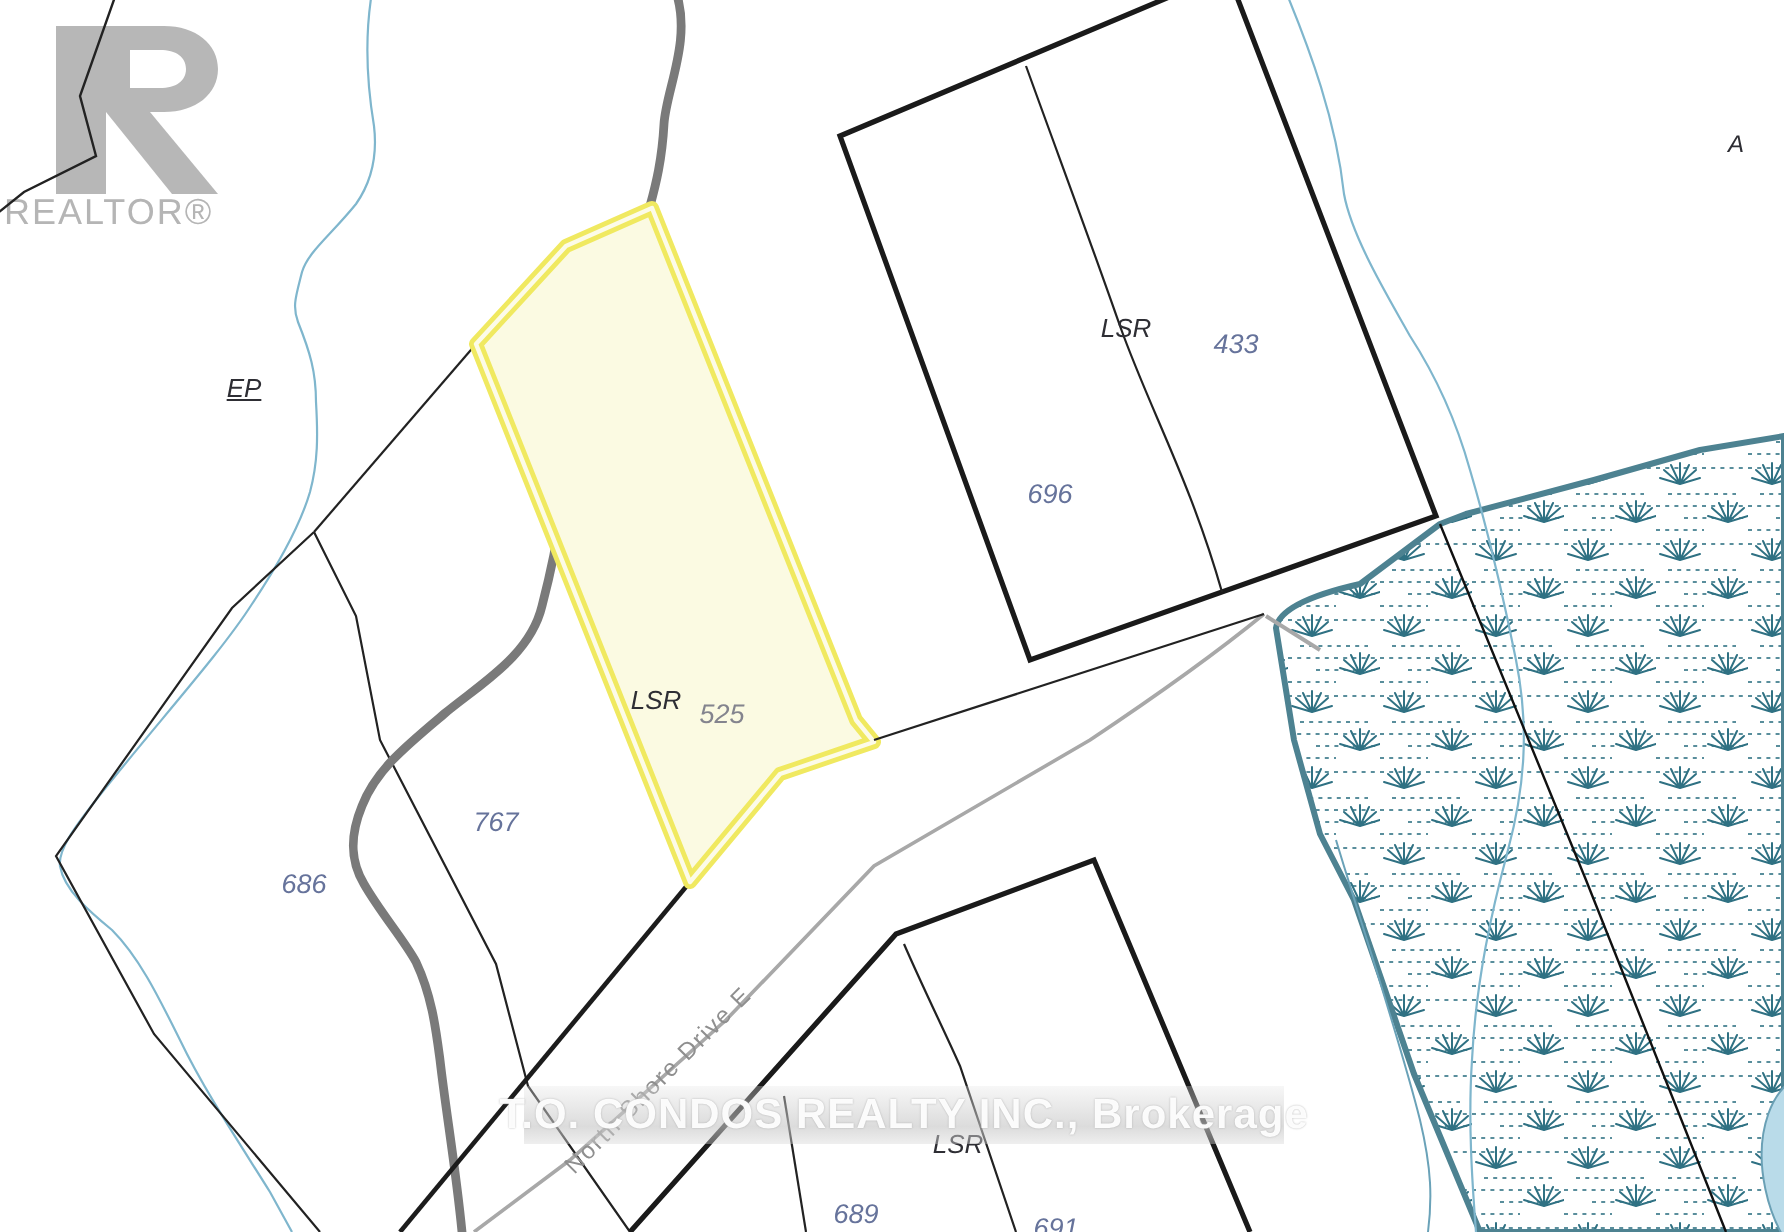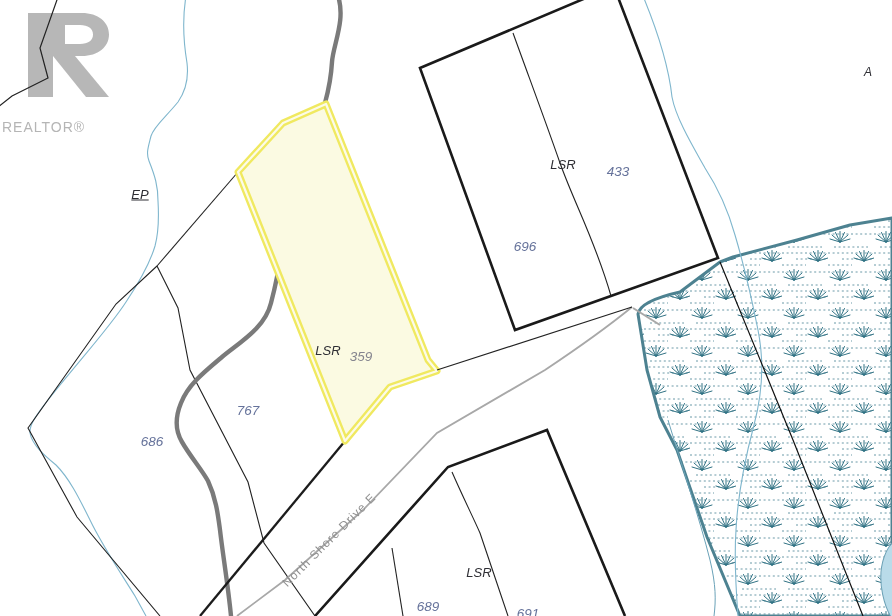--- a/index.html
+++ b/index.html
@@ -5,22 +5,22 @@
   html,body{margin:0;padding:0;background:#ffffff;}
   .stage{
     position:relative;width:892px;height:616px;overflow:hidden;background:#ffffff;
     font-family:"Liberation Sans", sans-serif;
   }
   .map-svg{position:absolute;left:0;top:0;z-index:1;}
   
   .logo{position:absolute;left:0;top:0;width:130px;z-index:0;}
   .logo-r{position:absolute;left:28px;top:13px;}
   .logo-text{
-    position:absolute;left:2px;top:96px;font-size:14px;letter-spacing:1px;
-    color:#b5b5b5;font-weight:400;white-space:nowrap;margin-top:23px;
+    position:absolute;left:2px;top:96px;font-size:18px;letter-spacing:1px;
+    color:#b5b5b5;font-weight:400;white-space:nowrap;
   }
   
   .lbl{
     position:absolute;z-index:2;transform:translate(-50%,-50%);
     font-style:italic;white-space:nowrap;line-height:1;
   }
   .zone{color:#2e2e34;font-size:13px;font-weight:500;}
   .pnum{color:#66739b;font-size:13.5px;}
   .pnum-gray{color:#84848e;font-size:13.5px;}
   .roadlbl{
@@ -107,33 +107,34 @@
 
     <polygon points="420,68 600,-8 616,-8 718,258 515,330" fill="none" stroke="#1a1a1a" stroke-width="2.6" stroke-linejoin="miter"></polygon>
     <path d="M513,33 C530,80 545,120 560,163 C575,205 595,240 611,296" fill="none" stroke="#222" stroke-width="1.1"></path>
     <path d="M720,262 L793,440 L863,616" fill="none" stroke="#111" stroke-width="1.2"></path>
 
     <path d="M315,616 L448,467 L547,430 L625,616" fill="none" stroke="#1a1a1a" stroke-width="2.6"></path>
     <path d="M452,472 C462,495 472,515 480,533 L508,616" fill="none" stroke="#222" stroke-width="1.1"></path>
     <path d="M392,548 L403,616" fill="none" stroke="#222" stroke-width="1.1"></path>
   </svg>
 
-  <div class="lbl zone" style="left:140px;top:194px;text-decoration:underline;">EP</div>
+  <div class="lbl zone" style="left:122px;top:194px;text-decoration:underline;">EP</div>
   <div class="lbl zone" style="left:868px;top:72px;font-size:12px;">A</div>
 
   <div class="lbl zone" style="left:328px;top:350px;">LSR</div>
-  <div class="lbl pnum-gray" style="left:361px;top:357px;">359</div>
+  <div class="lbl pnum-gray" style="left:361px;top:357px;">525</div>
 
   <div class="lbl zone" style="left:563px;top:164px;">LSR</div>
   <div class="lbl pnum" style="left:618px;top:172px;">433</div>
   <div class="lbl pnum" style="left:525px;top:216px;margin-top:31px;">696</div>
 
   <div class="lbl pnum" style="left:248px;top:411px;">767</div>
   <div class="lbl pnum" style="left:152px;top:442px;">686</div>
 
   <div class="lbl zone" style="left:479px;top:572px;">LSR</div>
   <div class="lbl pnum" style="left:528px;top:614px;">691</div>
   <div class="lbl pnum" style="left:428px;top:607px;text-align:right;">689</div>
 
   <div class="roadlbl" style="left:329px;top:540px;">North Shore Drive E</div>
 
+  <div class="watermark">T.O. CONDOS REALTY INC., Brokerage</div>
 
 </div>
 
 </body></html>

